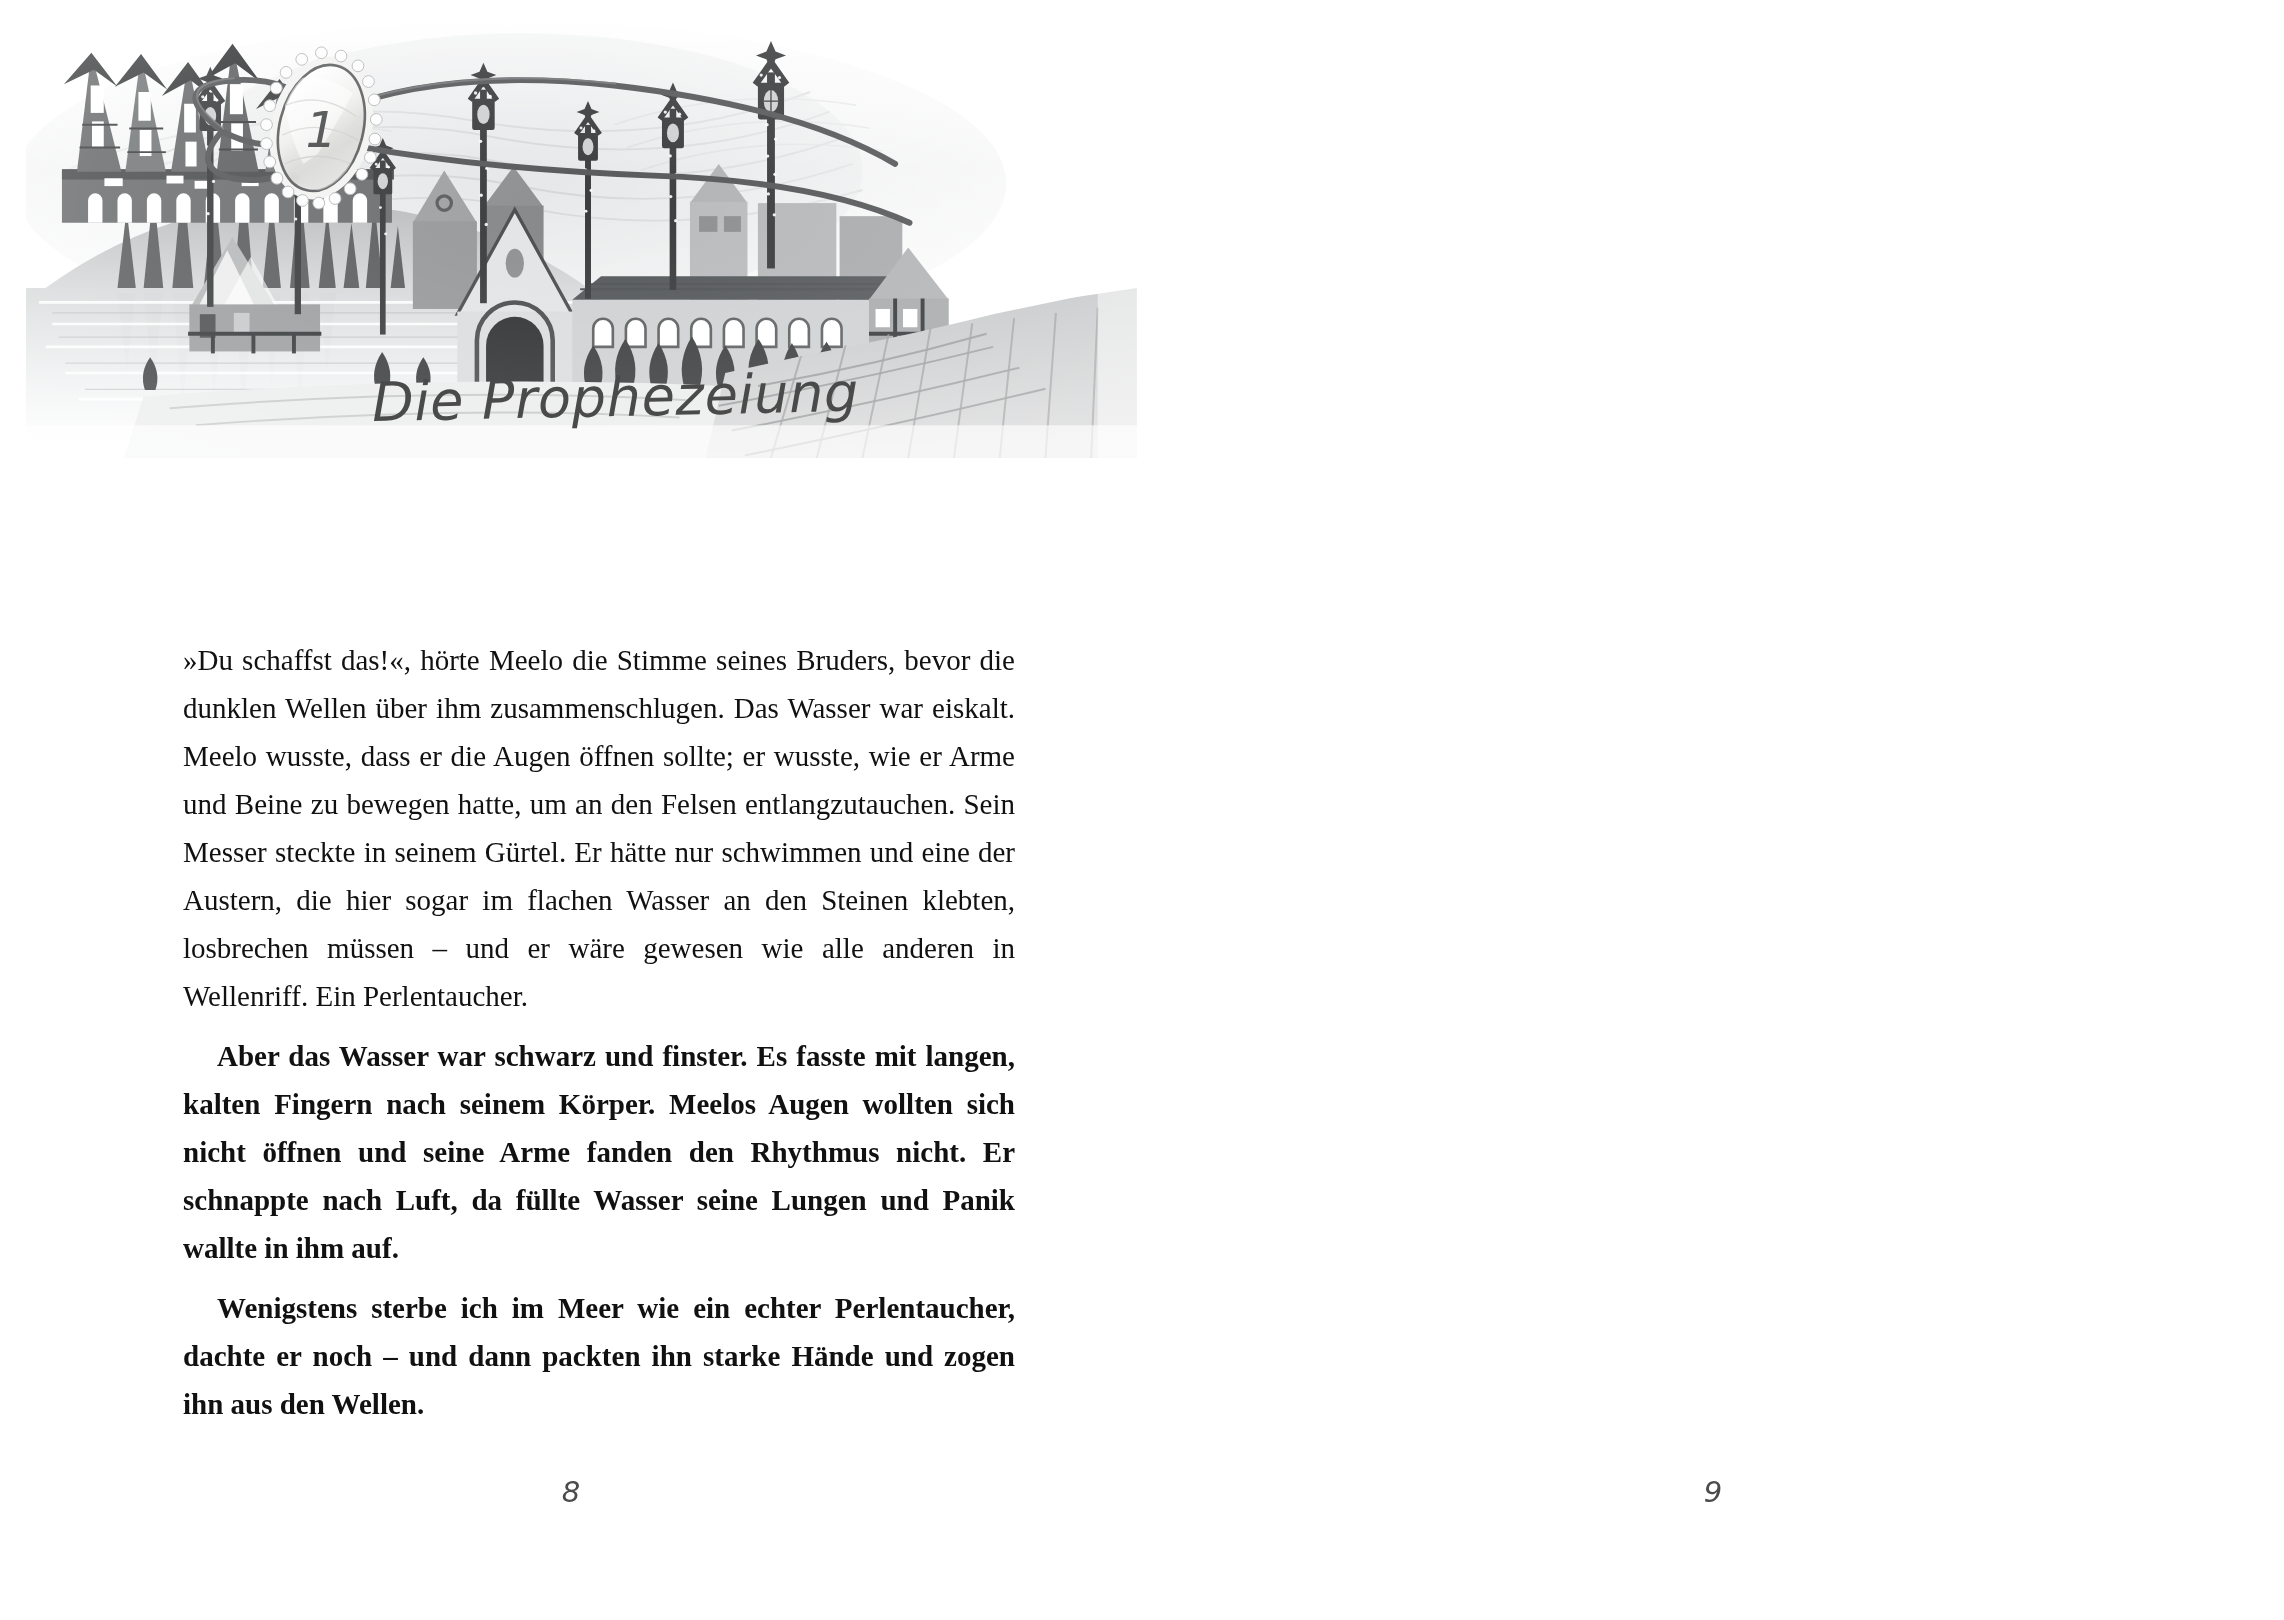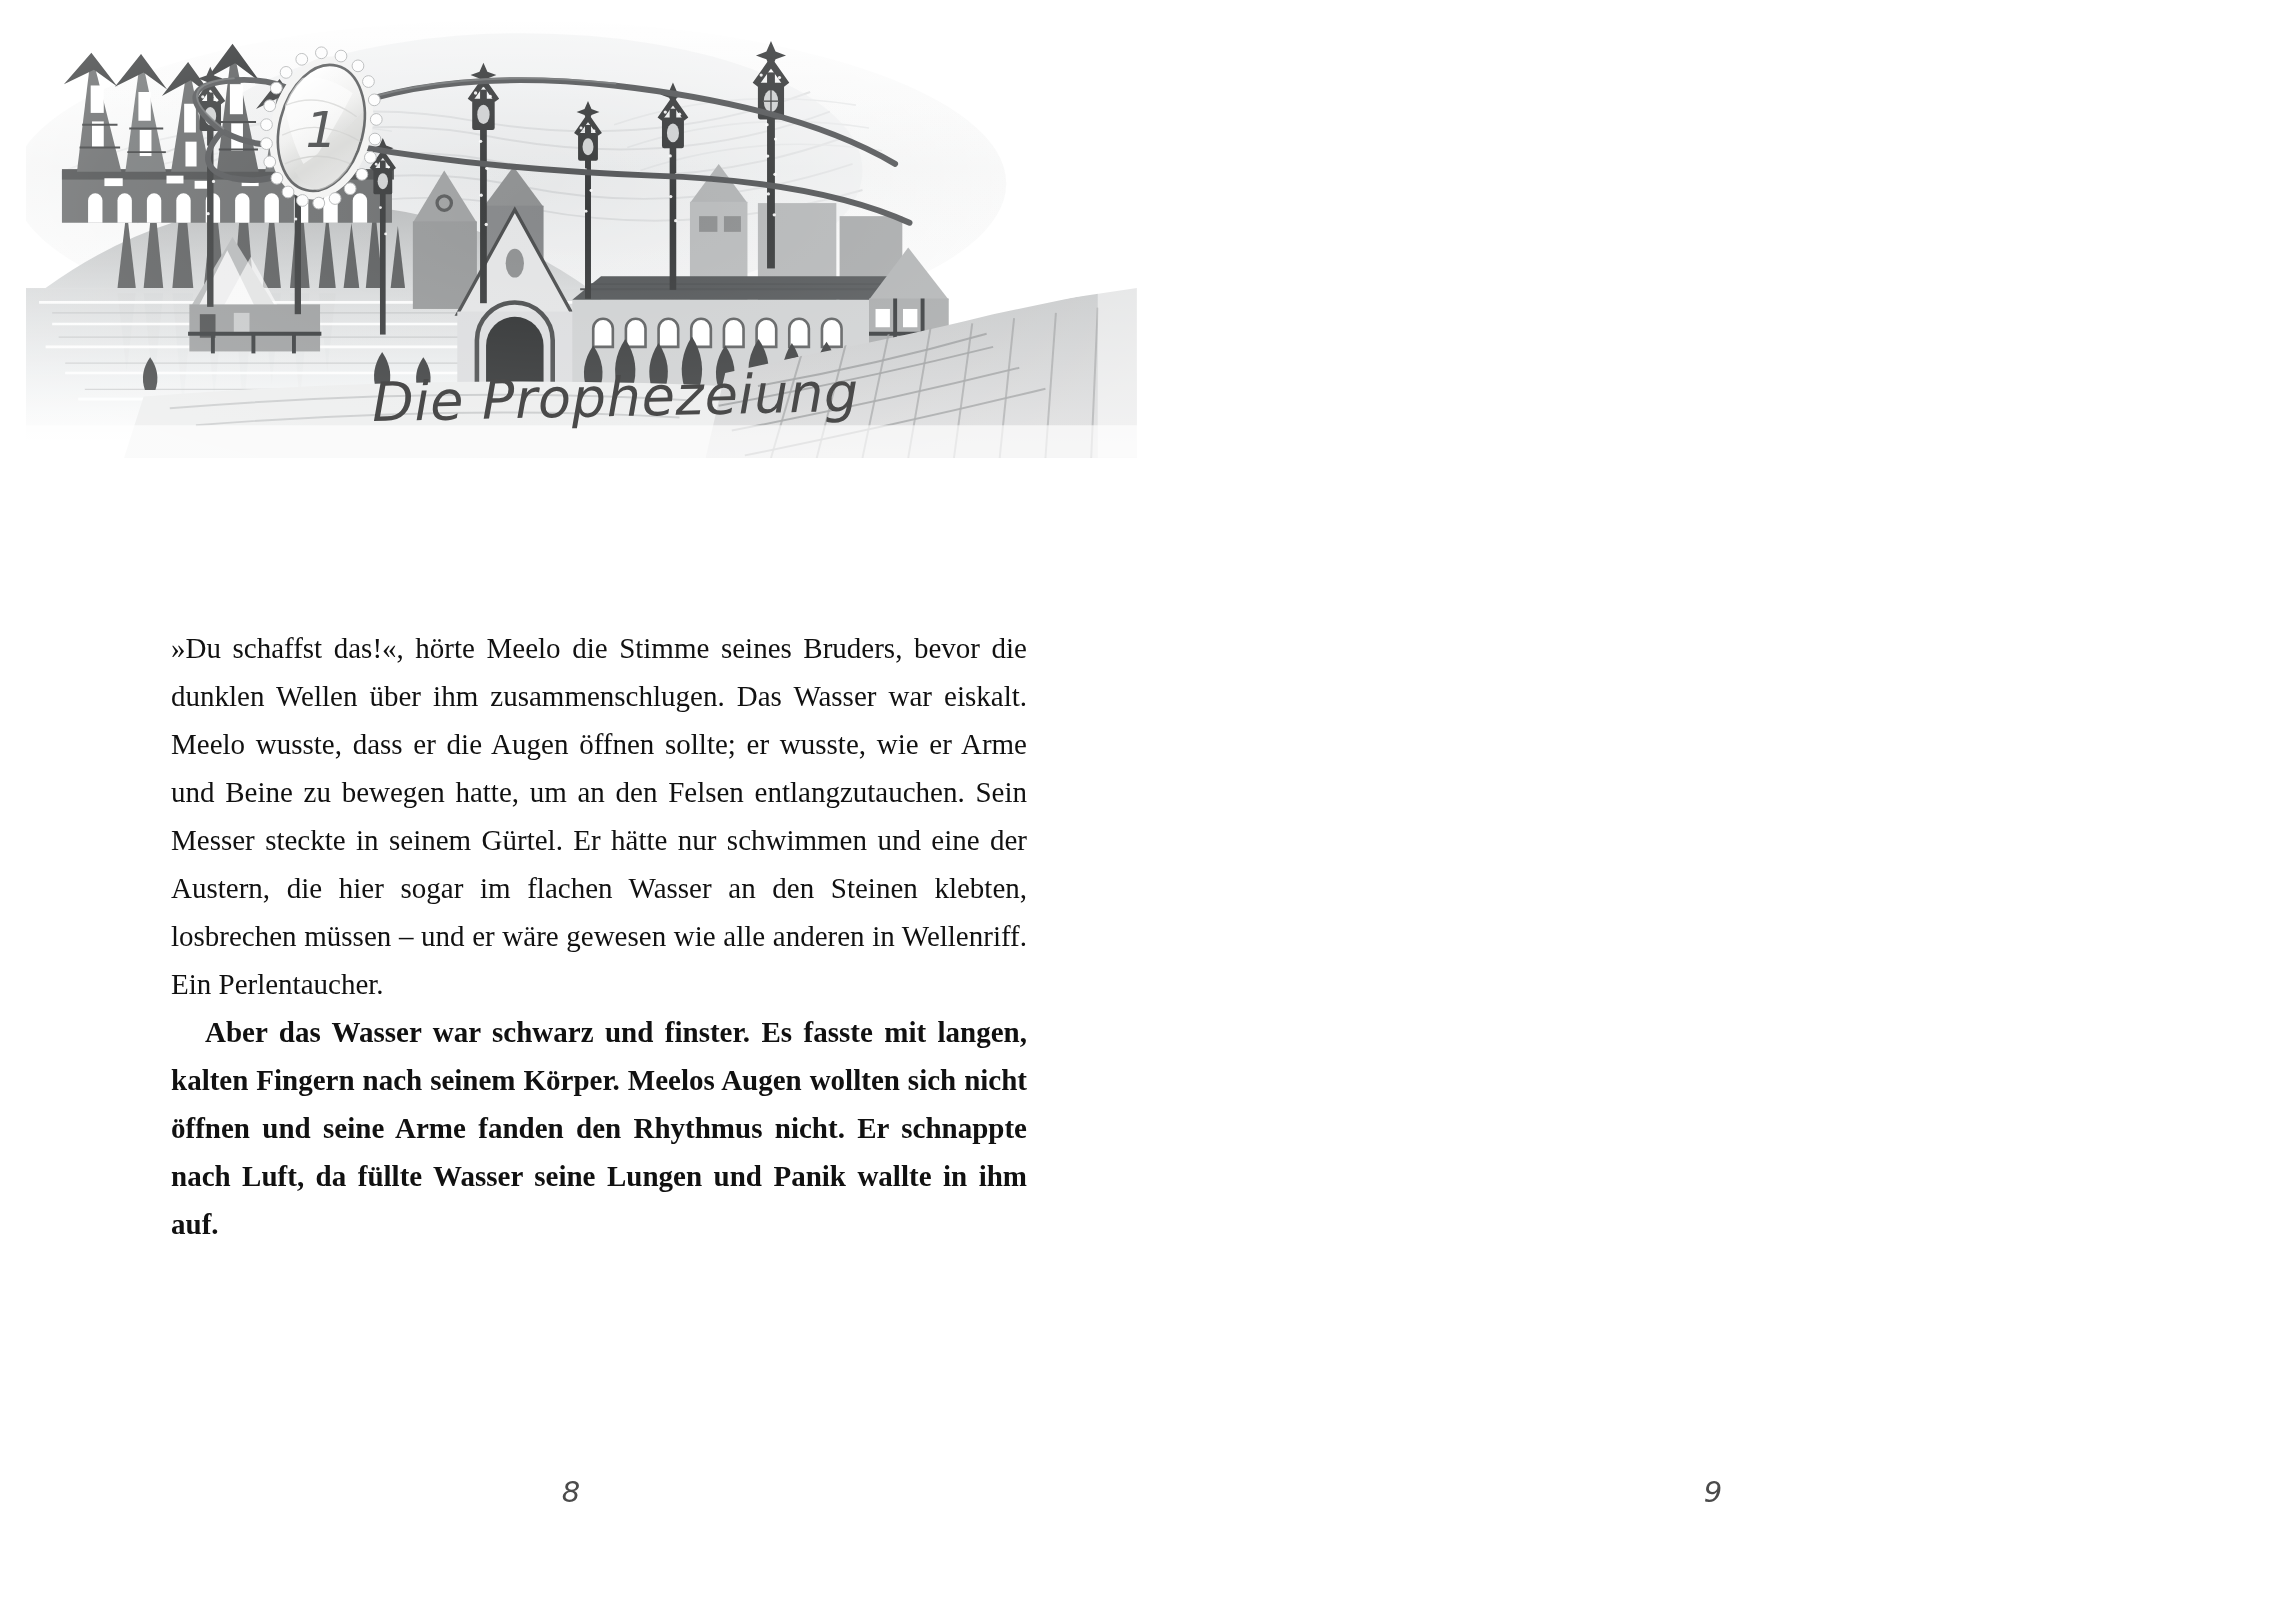--- a/index.html
+++ b/index.html
@@ -62,21 +62,21 @@
     font-size: 29px;
     line-height: 48px;
     color: #111111;
     text-align: justify;
     text-justify: inter-word;
     hyphens: manual;
   }
   .column.left  { left: 171px; top: 624px; }
 
   .column p {
-    margin: 0;
+    margin: 12px;
     text-indent: 0;
   }
   .column p.indent { text-indent: 34px; font-weight: bold; }
   .column p.noindent { text-indent: 0; }
 
   
   .folio {
     position: absolute;
     bottom: 111px;
     width: 100%;
@@ -553,20 +553,21 @@
           <rect x="1640" y="0" width="80" height="690" fill="#ffffff" opacity="0.5"></rect>
         </g>
       </svg>
     </div>
 
     <div class="chapter-title">Die Prophezeiung</div>
 
     <div class="column left">
       <p class="noindent">»Du schaffst das!«, hörte Meelo die Stimme seines Bruders, bevor die dunklen Wellen über ihm zusammenschlugen. Das Wasser war eiskalt. Meelo wusste, dass er die Augen öffnen sollte; er wusste, wie er Arme und Beine zu bewegen hatte, um an den Felsen entlangzutauchen. Sein Messer steckte in seinem Gürtel. Er hätte nur schwimmen und eine der Austern, die hier sogar im flachen Wasser an den Steinen klebten, losbrechen müssen – und er wäre gewesen wie alle anderen in Wellenriff. Ein Perlentaucher.</p>
       <p class="indent">Aber das Wasser war schwarz und finster. Es fasste mit langen, kalten Fingern nach seinem Körper. Meelos Augen wollten sich nicht öffnen und seine Arme fanden den Rhythmus nicht. Er schnappte nach Luft, da füllte Wasser seine Lungen und Panik wallte in ihm auf.</p>
+      <p class="indent">Wenigstens sterbe ich im Meer wie ein echter Perlentaucher, dachte er noch – und dann packten ihn starke Hände und zogen ihn aus den Wellen.</p>
     </div>
 
     <div class="folio">
       <span>8</span>
     </div>
   </div>
 
   <div class="page page-right">
 
     <div class="folio">

